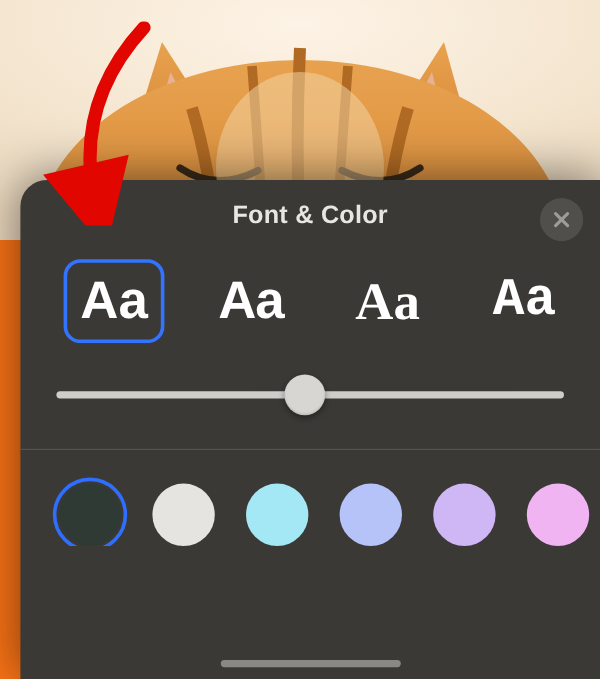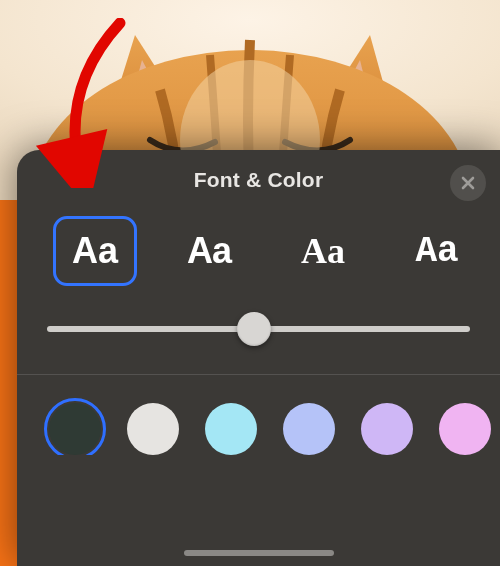--- a/index.html
+++ b/index.html
@@ -89,21 +89,21 @@
     white-space: nowrap;
   }
   .font-swatch {
     width: 84px;
     height: 70px;
     border-radius: 14px;
     display: flex;
     align-items: center;
     justify-content: center;
     color: #ffffff;
-    font-size: 36px;
+    font-size: 44px;
     font-weight: 700;
     cursor: pointer;
     box-sizing: border-box;
     flex: 0 0 84px;
   }
   .font-swatch.selected {
     border: 3px solid #3374ff;
   }
   .font-swatch:nth-child(1) span { font-family: -apple-system, Helvetica, Arial, sans-serif; font-weight: 700; }
   .font-swatch:nth-child(2) span { font-family: "Arial Rounded MT Bold","Helvetica Rounded",-apple-system,sans-serif; font-weight: 800; letter-spacing: -1px;}

